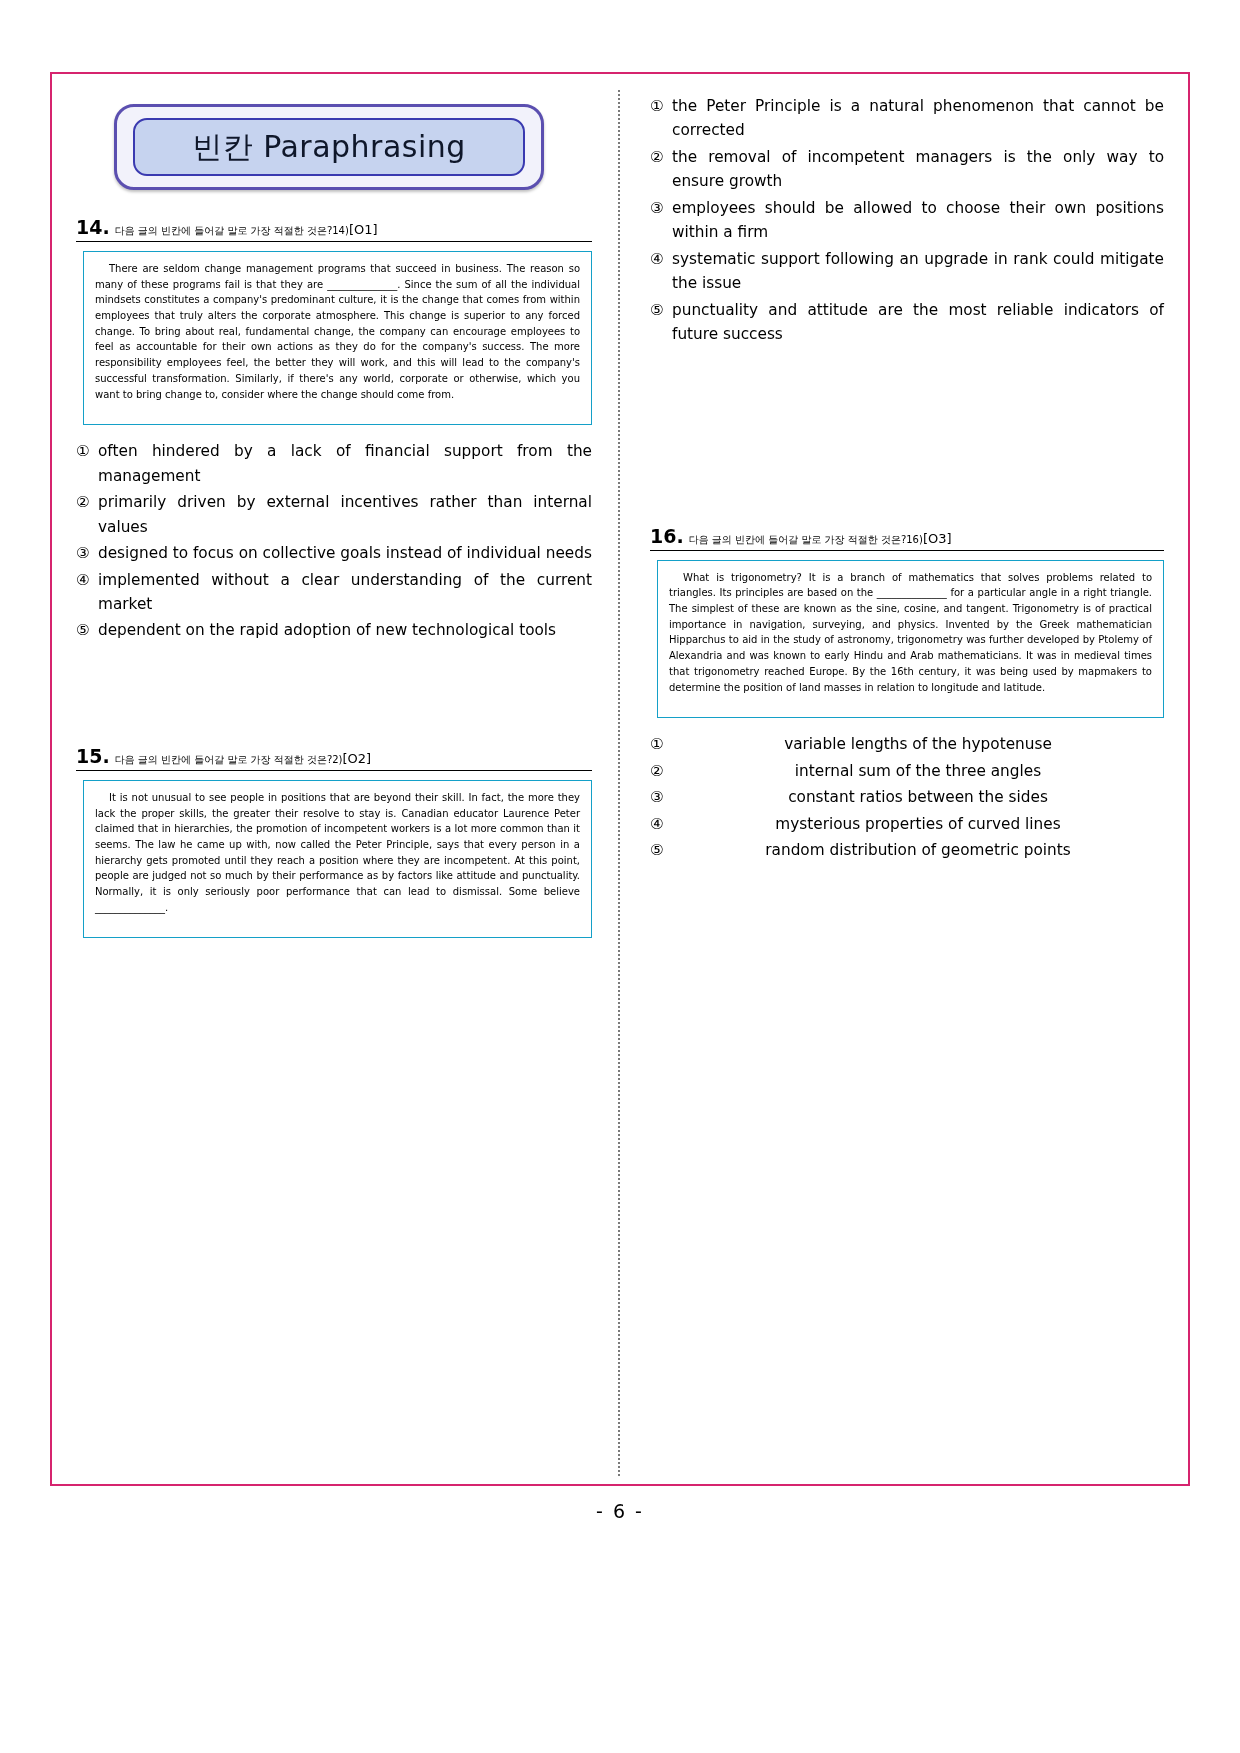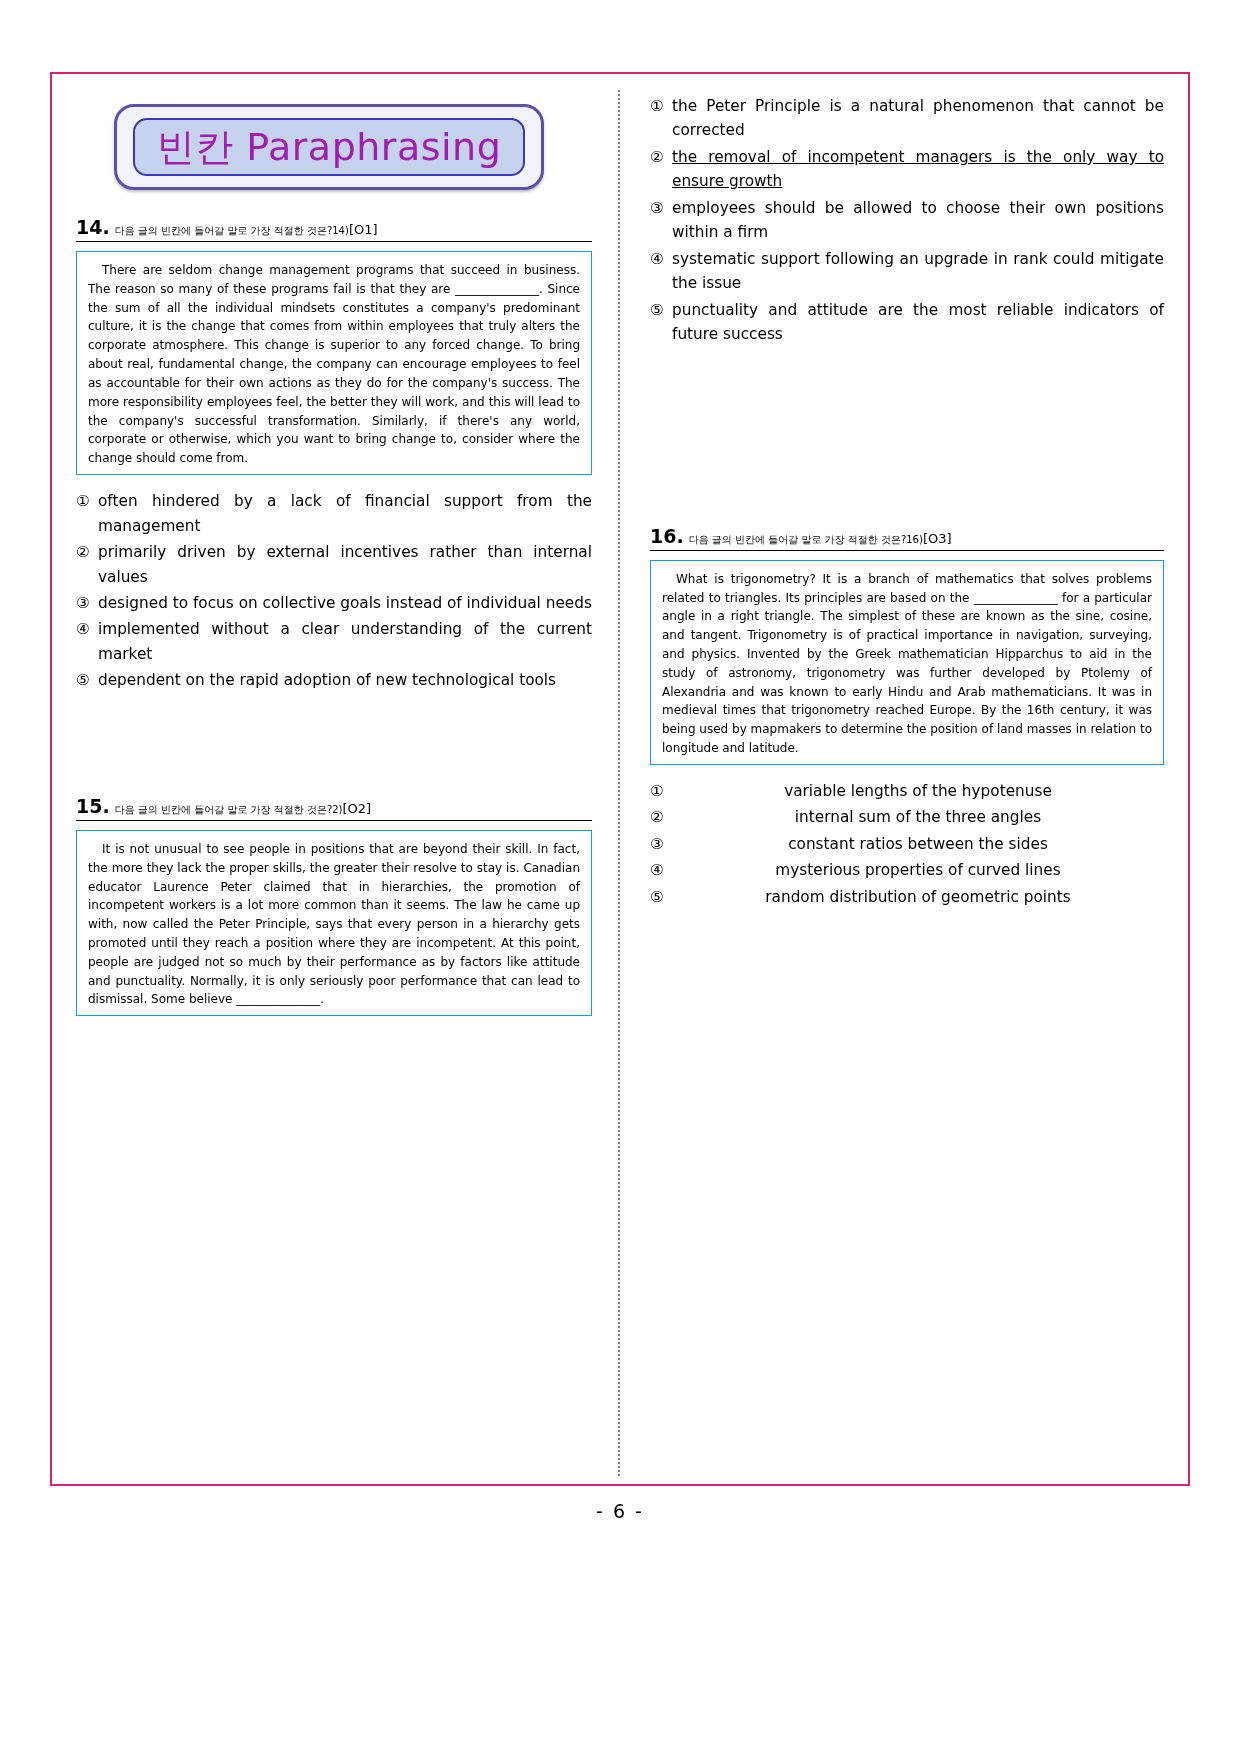--- a/index.html
+++ b/index.html
@@ -64,22 +64,22 @@
     height: 58px;
     border: 2px solid #3a3ab0;
     border-radius: 14px;
     background: #c6d3ef;
     display: flex;
     align-items: center;
     justify-content: center;
     box-sizing: border-box;
   }
   .banner-text {
-    font-size: 38px;
-    color: #a21caf;
+    font-size: 30px;
+    color: #0f172a;
     letter-spacing: 0.5px;
     font-family: "DejaVu Sans", sans-serif;
   }
 
   
   .q-head {
     margin-top: 26px;
     border-bottom: 1.5px solid #000;
     padding-bottom: 3px;
     font-size: 15px;
@@ -92,26 +92,27 @@
     margin-right: 5px;
   }
   .q-text { font-size: 10px; }
   .q-sup { font-size: 10px; vertical-align: super; }
   .q-code { font-size: 13px; }
 
   
   .passage {
     border: 1.5px solid #14a0c8;
     margin-top: 9px;
-    padding: 9px 11px 6px 11px;
-    font-size: 12px;
+    padding: 9px 11px 22px 11px;
+    font-size: 10px;
     line-height: 1.57;
     text-align: justify;
     text-justify: inter-word;
     box-sizing: border-box;
+    margin-left: 7px;
   }
   .passage p { margin: 0; text-indent: 14px; }
 
   
   .choices {
     margin-top: 14px;
     font-size: 15.3px;
     line-height: 1.6;
   }
   .choice {
@@ -209,21 +210,21 @@
 
   <div class="col col-right">
 
     <div class="choices nojust" style="margin-top:4px;">
       <div class="choice">
         <span class="marker">①</span>
         <span class="ctext" style="text-align:justify;">the Peter Principle is a natural phenomenon that cannot be corrected</span>
       </div>
       <div class="choice">
         <span class="marker">②</span>
-        <span class="ctext" style="text-align:justify;text-decoration:underline;">the removal of incompetent managers is the only way to ensure growth</span>
+        <span class="ctext" style="text-align:justify;">the removal of incompetent managers is the only way to ensure growth</span>
       </div>
       <div class="choice">
         <span class="marker">③</span>
         <span class="ctext" style="text-align:justify;">employees should be allowed to choose their own positions within a firm</span>
       </div>
       <div class="choice">
         <span class="marker">④</span>
         <span class="ctext" style="text-align:justify;">systematic support following an upgrade in rank could mitigate the issue</span>
       </div>
       <div class="choice">

